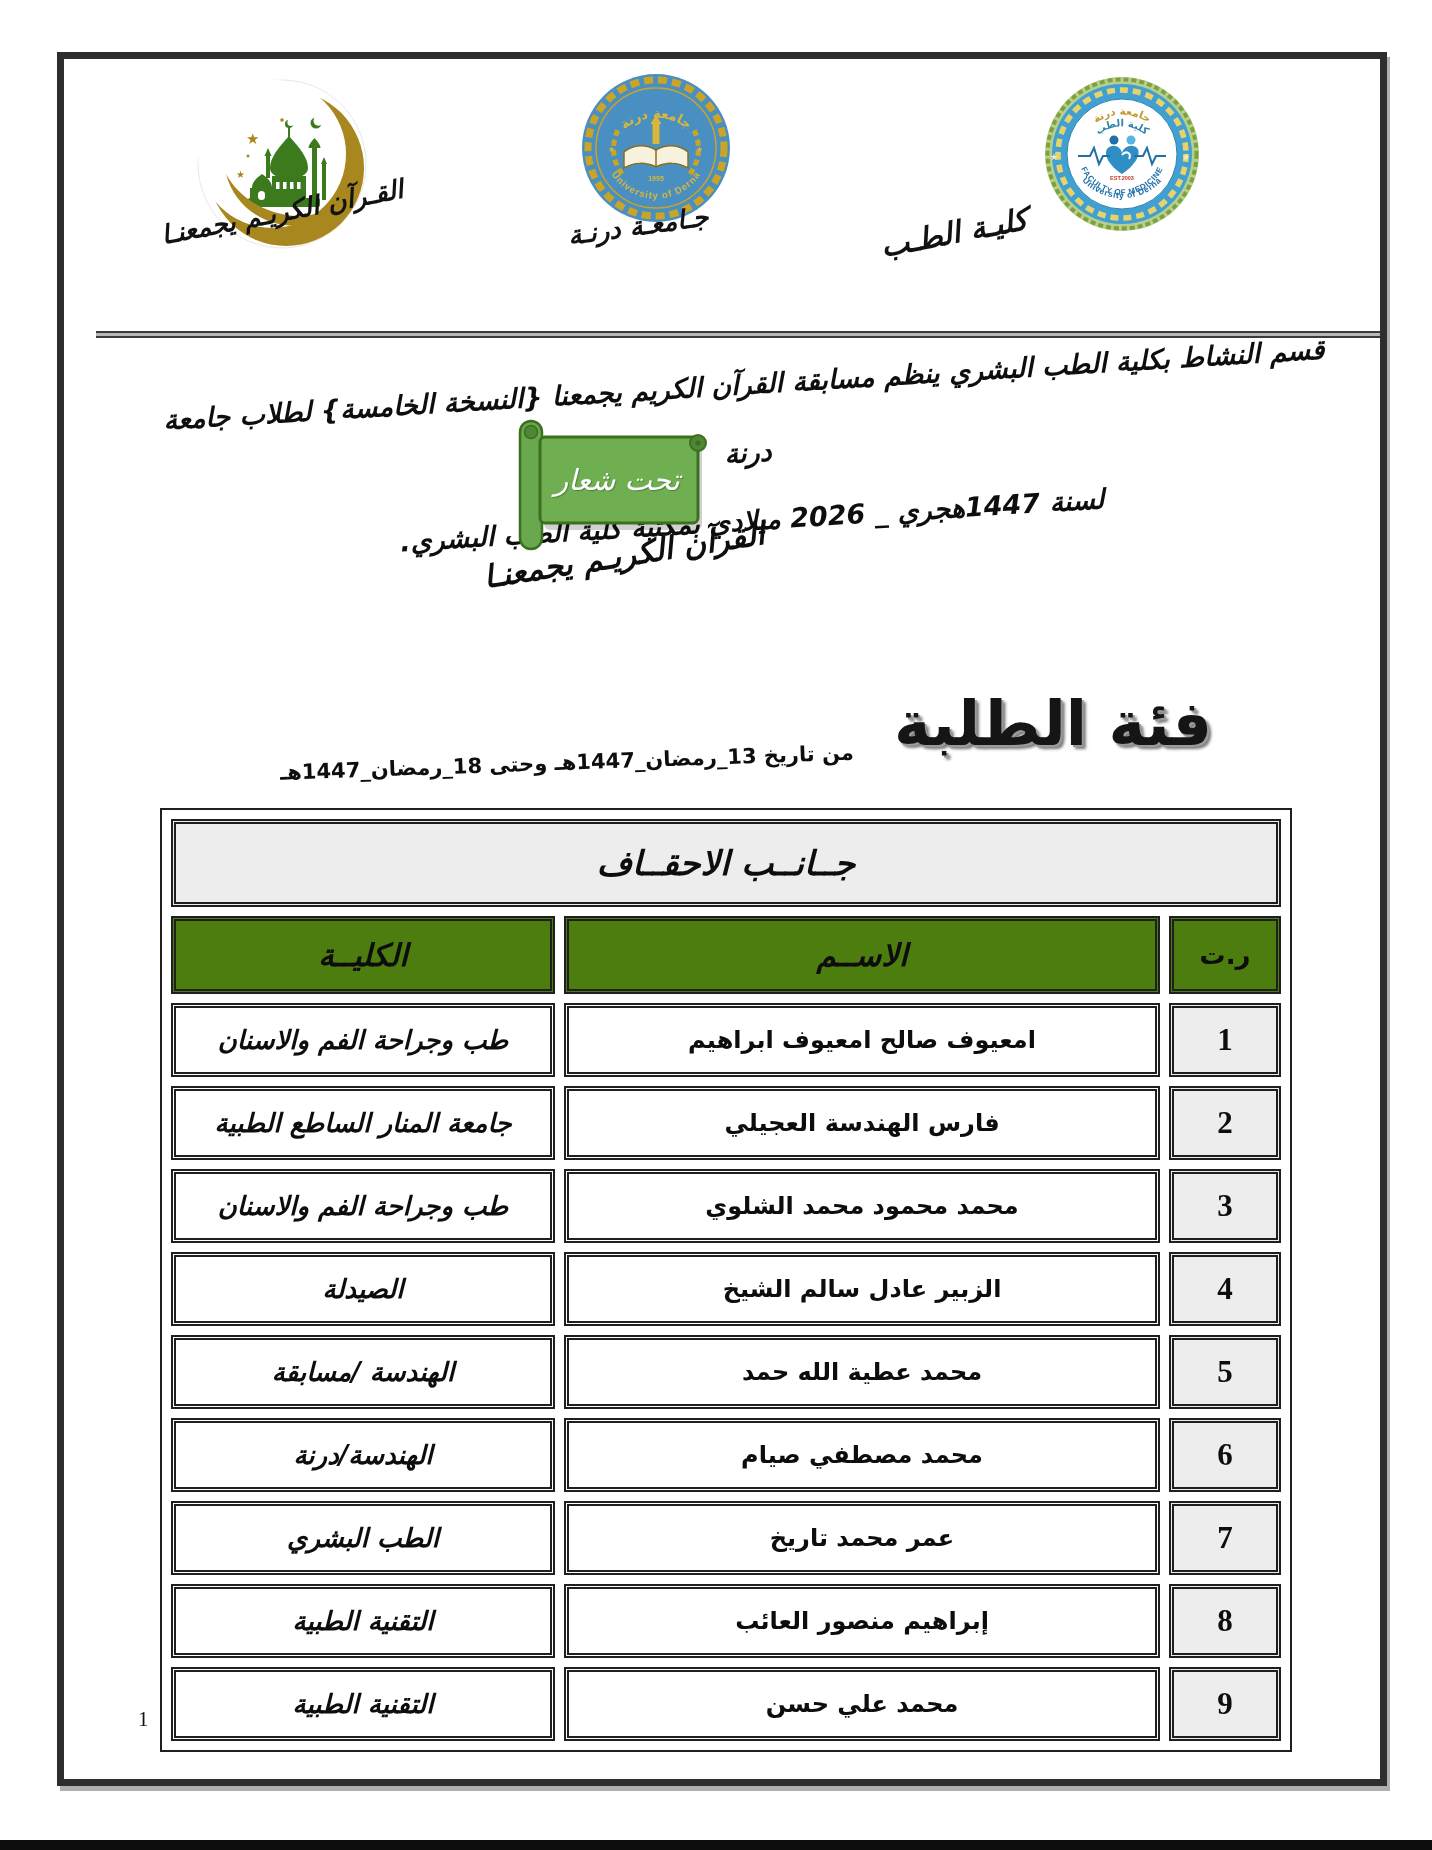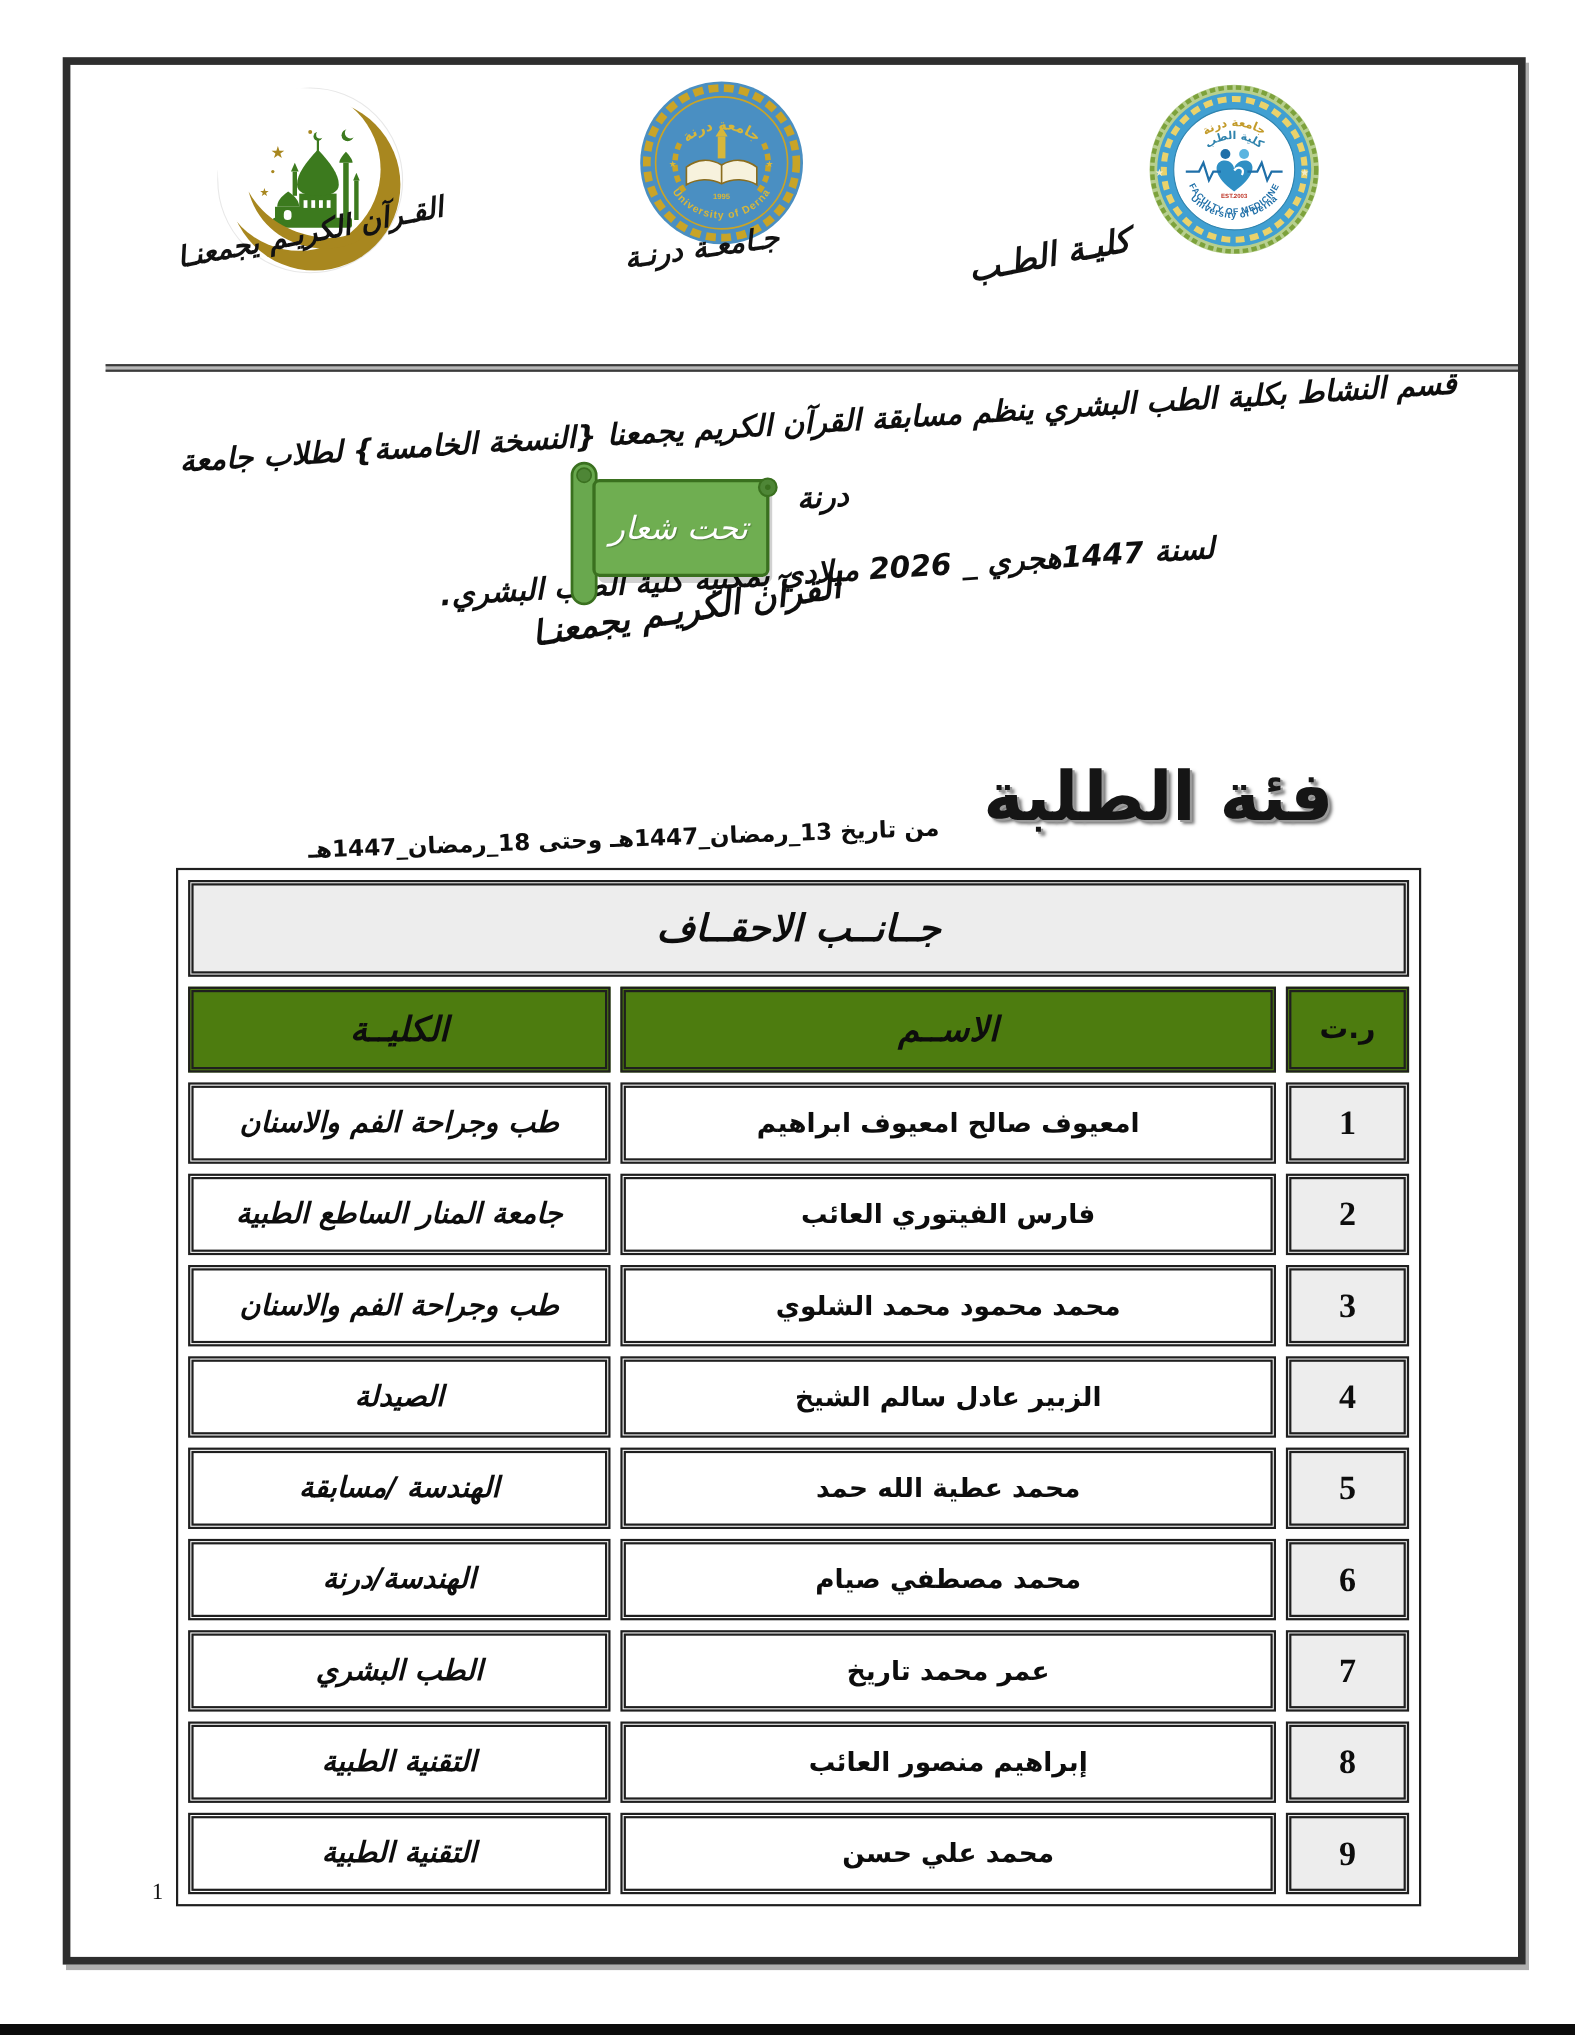--- a/index.html
+++ b/index.html
@@ -48,21 +48,21 @@
     text-shadow:2px 2px 0 #9a9a9a,4px 4px 3px #777;
   }
   .date-line{
     left:312px;top:690px;width:478px;transform:rotate(-2deg);
     direction:rtl;text-align:center;font-weight:bold;
     font-size:21px;color:#0e0e0e;white-space:nowrap;
   }
   .table-wrap{left:96px;top:730px;width:1132px;}
   table.students{
     width:100%;direction:rtl;border-collapse:separate;border-spacing:9px;
-    border:2px solid #1f1f1f;background:#fff;table-layout:fixed;
+    border:2px solid #1f1f1f;background:#fff;table-layout:fixed;margin-top:19px;
   }
   table.students td,table.students th{
     border:5px double #1f1f1f;text-align:center;vertical-align:middle;
     font-weight:bold;color:#0d0d0d;overflow:hidden;padding:2px 6px;
   }
   .title-cell{background:#ededed;height:74px;font-size:34px;font-style:italic;}
   .head-cell{background:#4d7c0f;height:64px;font-size:31px;font-style:italic;}
   .serial-head{font-size:26px;font-style:normal;}
   .serial-cell{
     background:#ededed;font-family:"Liberation Serif",serif;
@@ -231,21 +231,21 @@
           <th class="head-cell">الاســم</th>
           <th class="head-cell">الكليــة</th>
         </tr>
       <tr>
             <td class="serial-cell">1</td>
             <td class="name-cell">امعيوف صالح امعيوف ابراهيم</td>
             <td class="college-cell">طب وجراحة الفم والاسنان</td>
           </tr>
           <tr>
             <td class="serial-cell">2</td>
-            <td class="name-cell">فارس الفيتوري العائب</td>
+            <td class="name-cell">فارس الهندسة العجيلي</td>
             <td class="college-cell">جامعة المنار الساطع الطبية</td>
           </tr>
           <tr>
             <td class="serial-cell">3</td>
             <td class="name-cell">محمد محمود محمد الشلوي</td>
             <td class="college-cell">طب وجراحة الفم والاسنان</td>
           </tr>
           <tr>
             <td class="serial-cell">4</td>
             <td class="name-cell">الزبير عادل سالم الشيخ</td>

